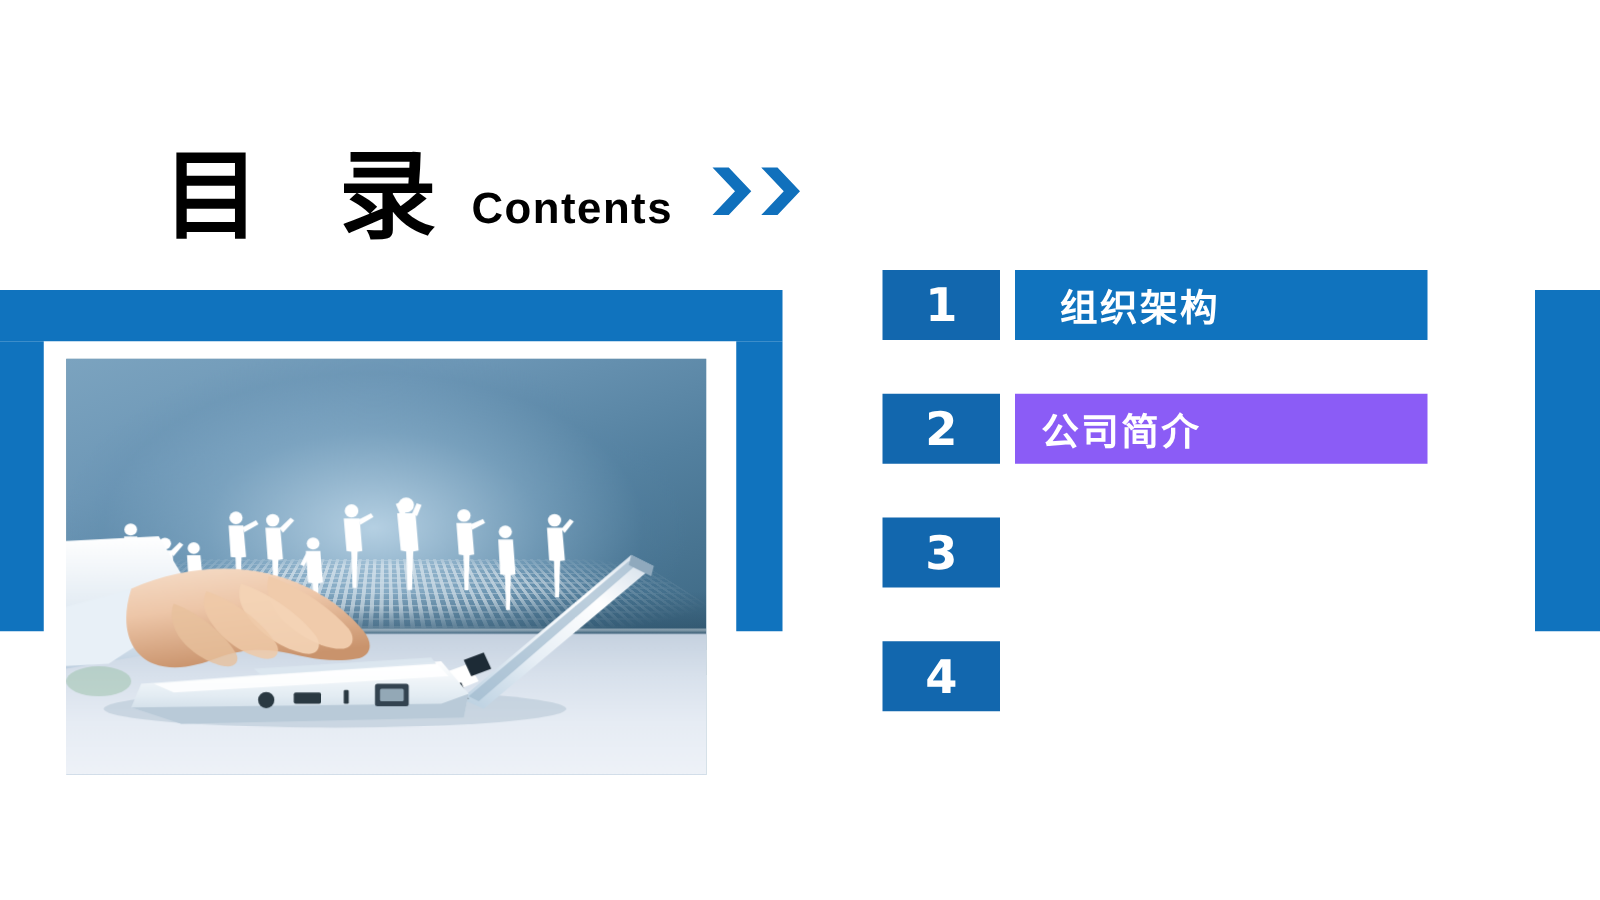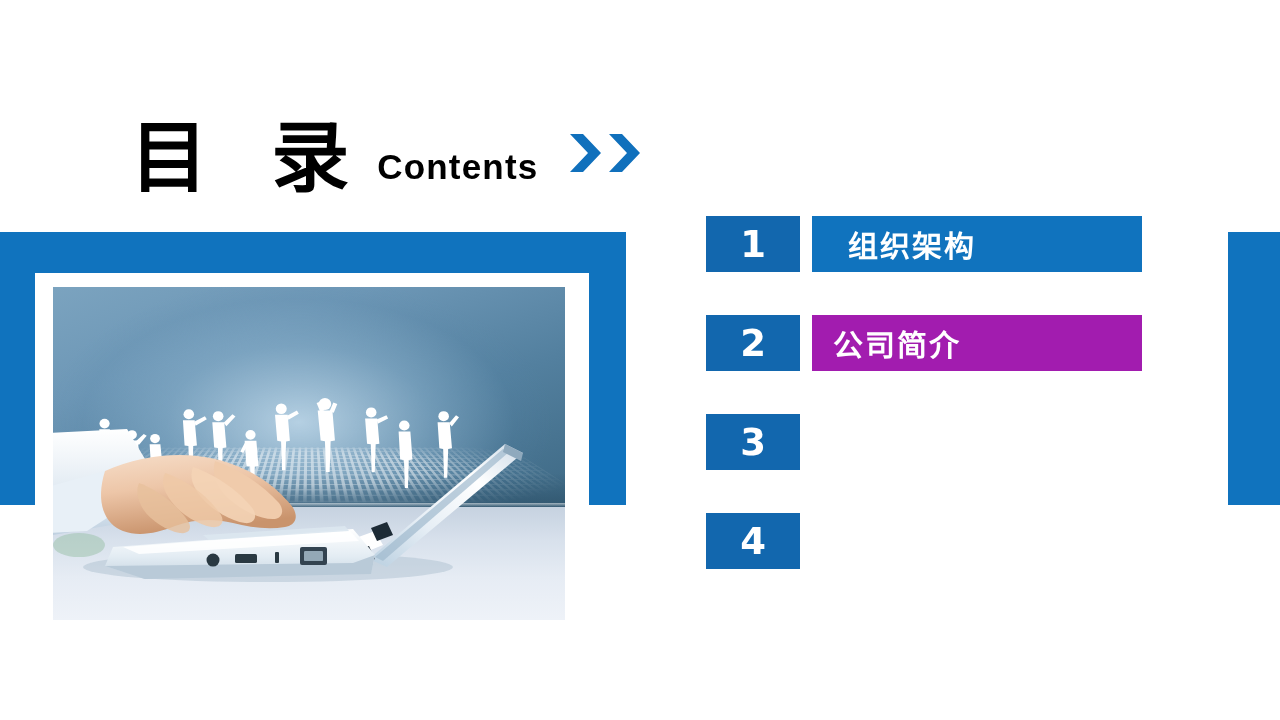--- a/index.html
+++ b/index.html
@@ -195,21 +195,21 @@
     display: flex;
     align-items: center;
     padding-left: 36px;
     font-size: 30px;
     font-weight: 700;
     letter-spacing: 2px;
     font-family: "DejaVu Sans", "Liberation Sans", sans-serif;
     white-space: nowrap;
   }
   .menu-item.highlight .menu-label {
-    background: #a21caf;
+    background: #8b5cf6;
     padding-left: 21px;
   }
 </style>
 </head>
 <body>
 
 <div class="slide">
 
   <div class="title-row">
     <div class="title-cn">目 录</div>

